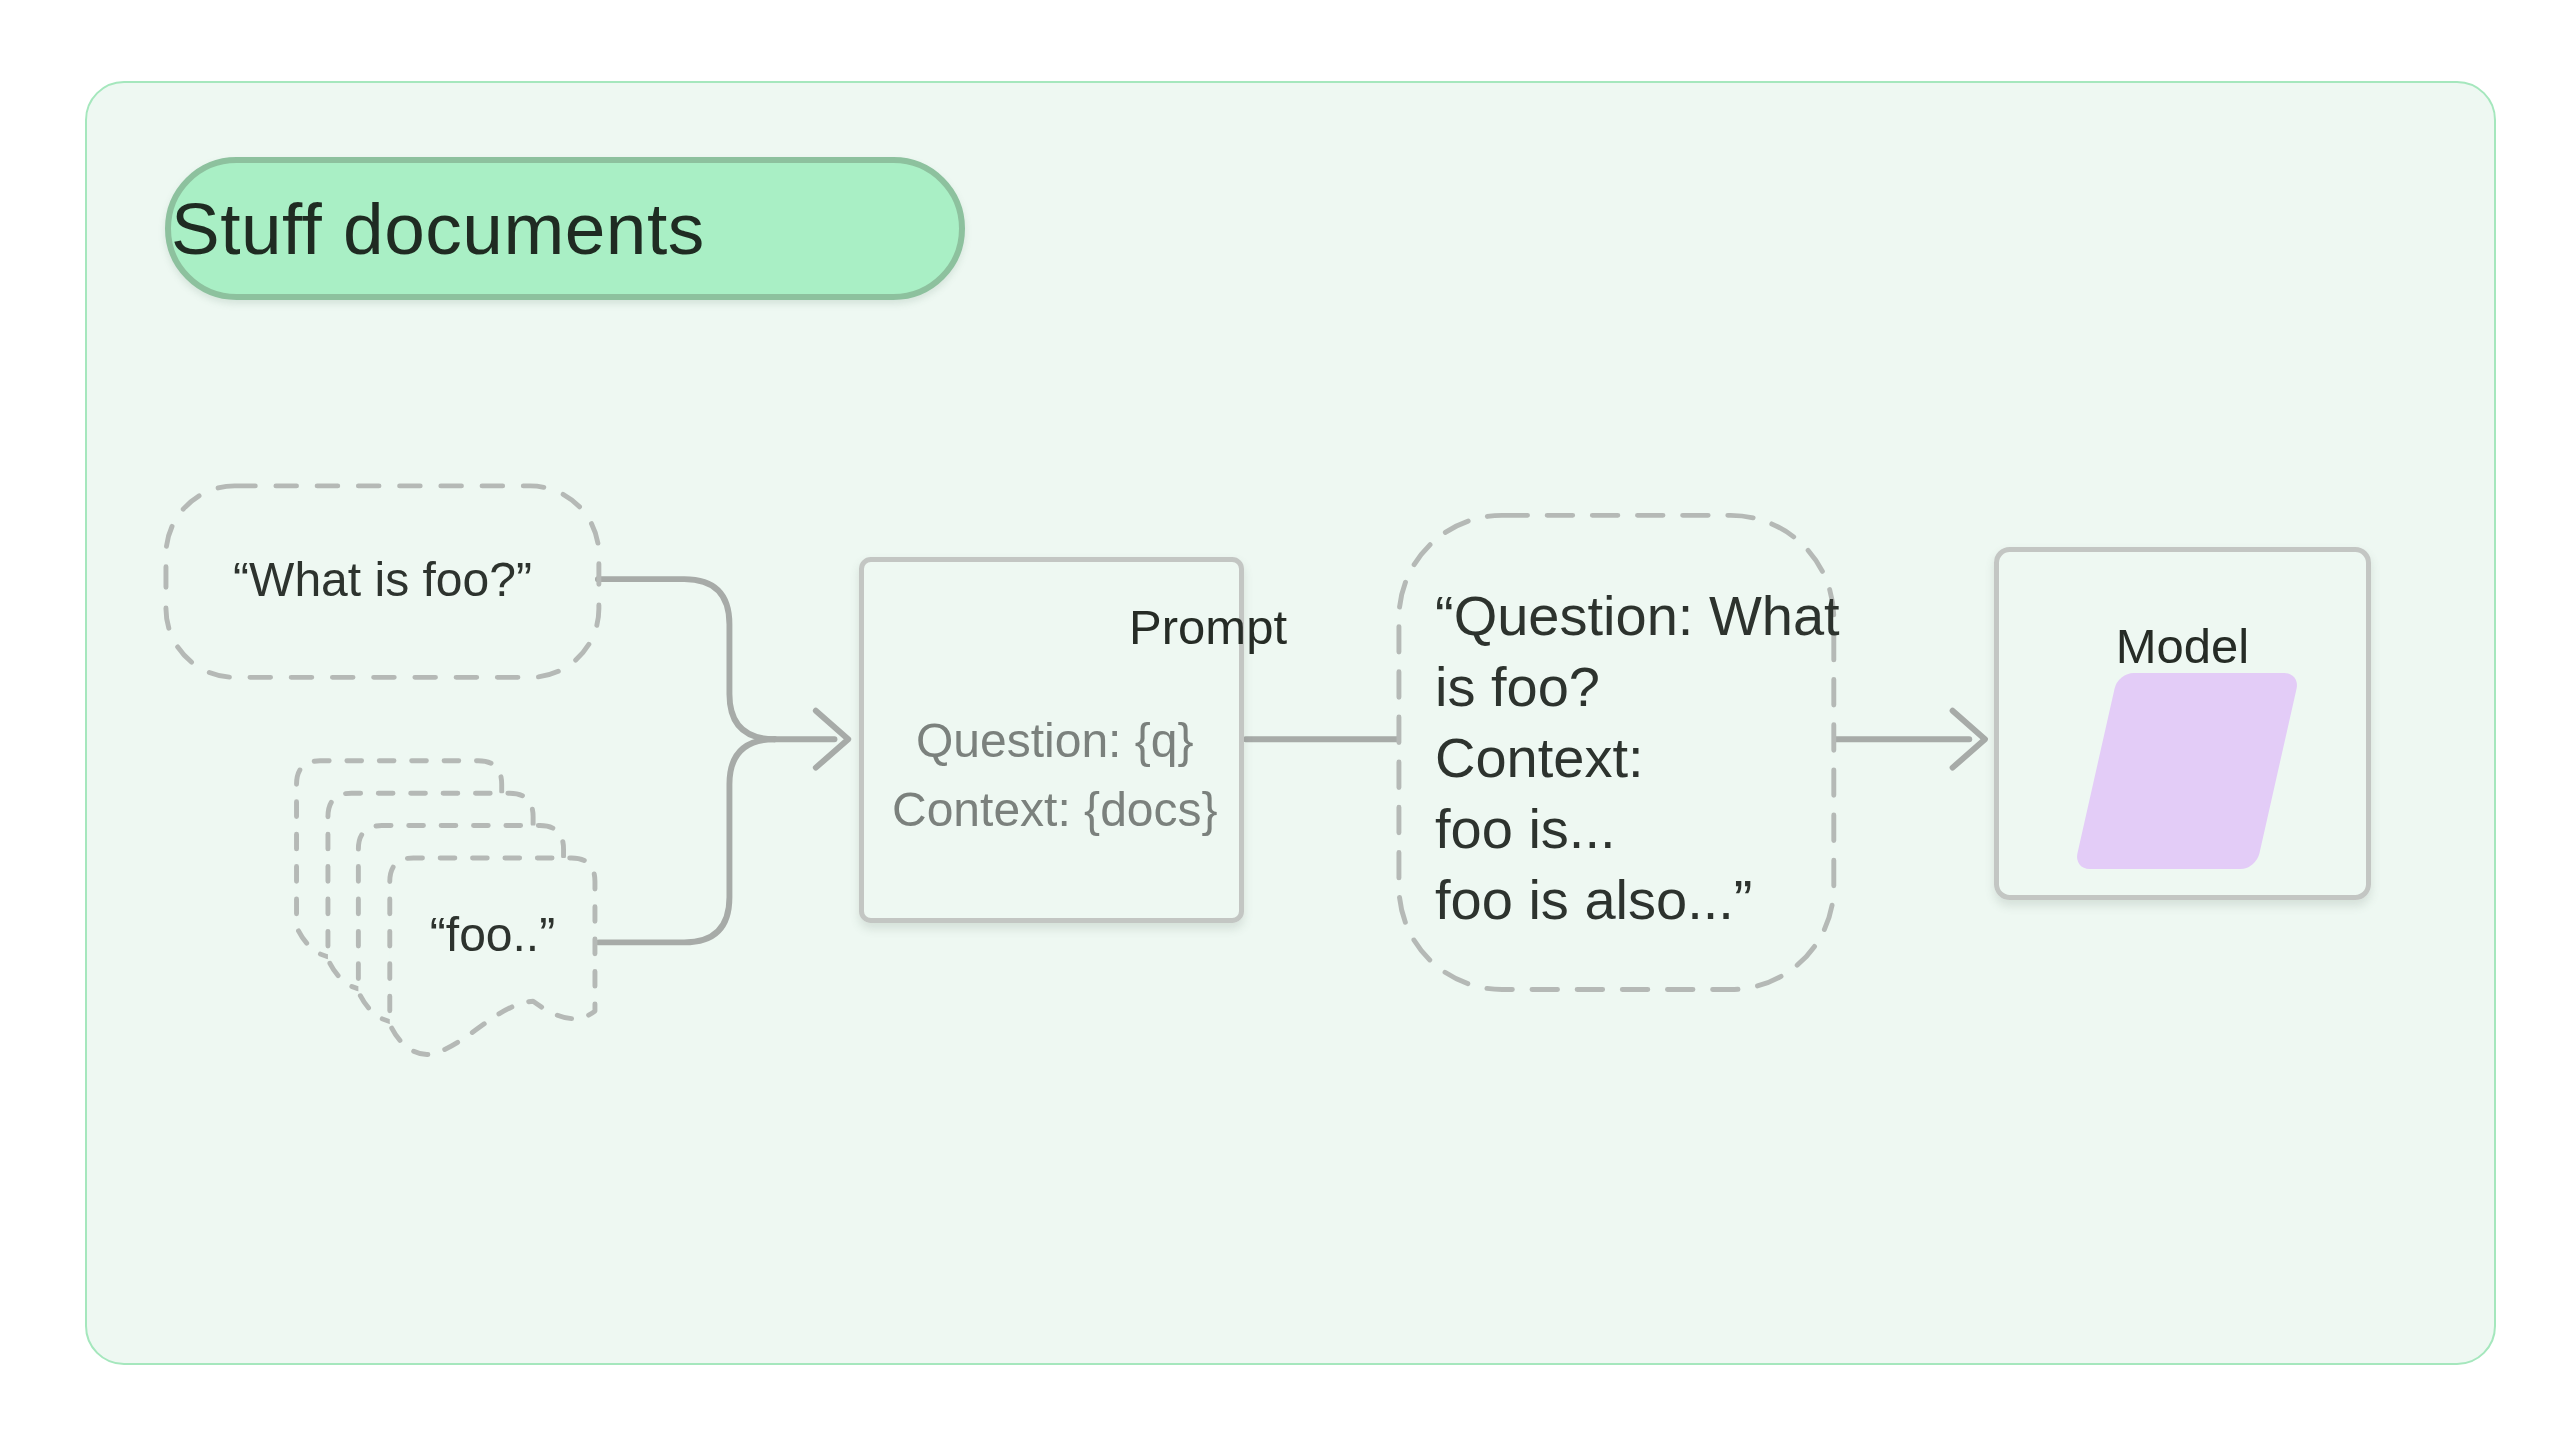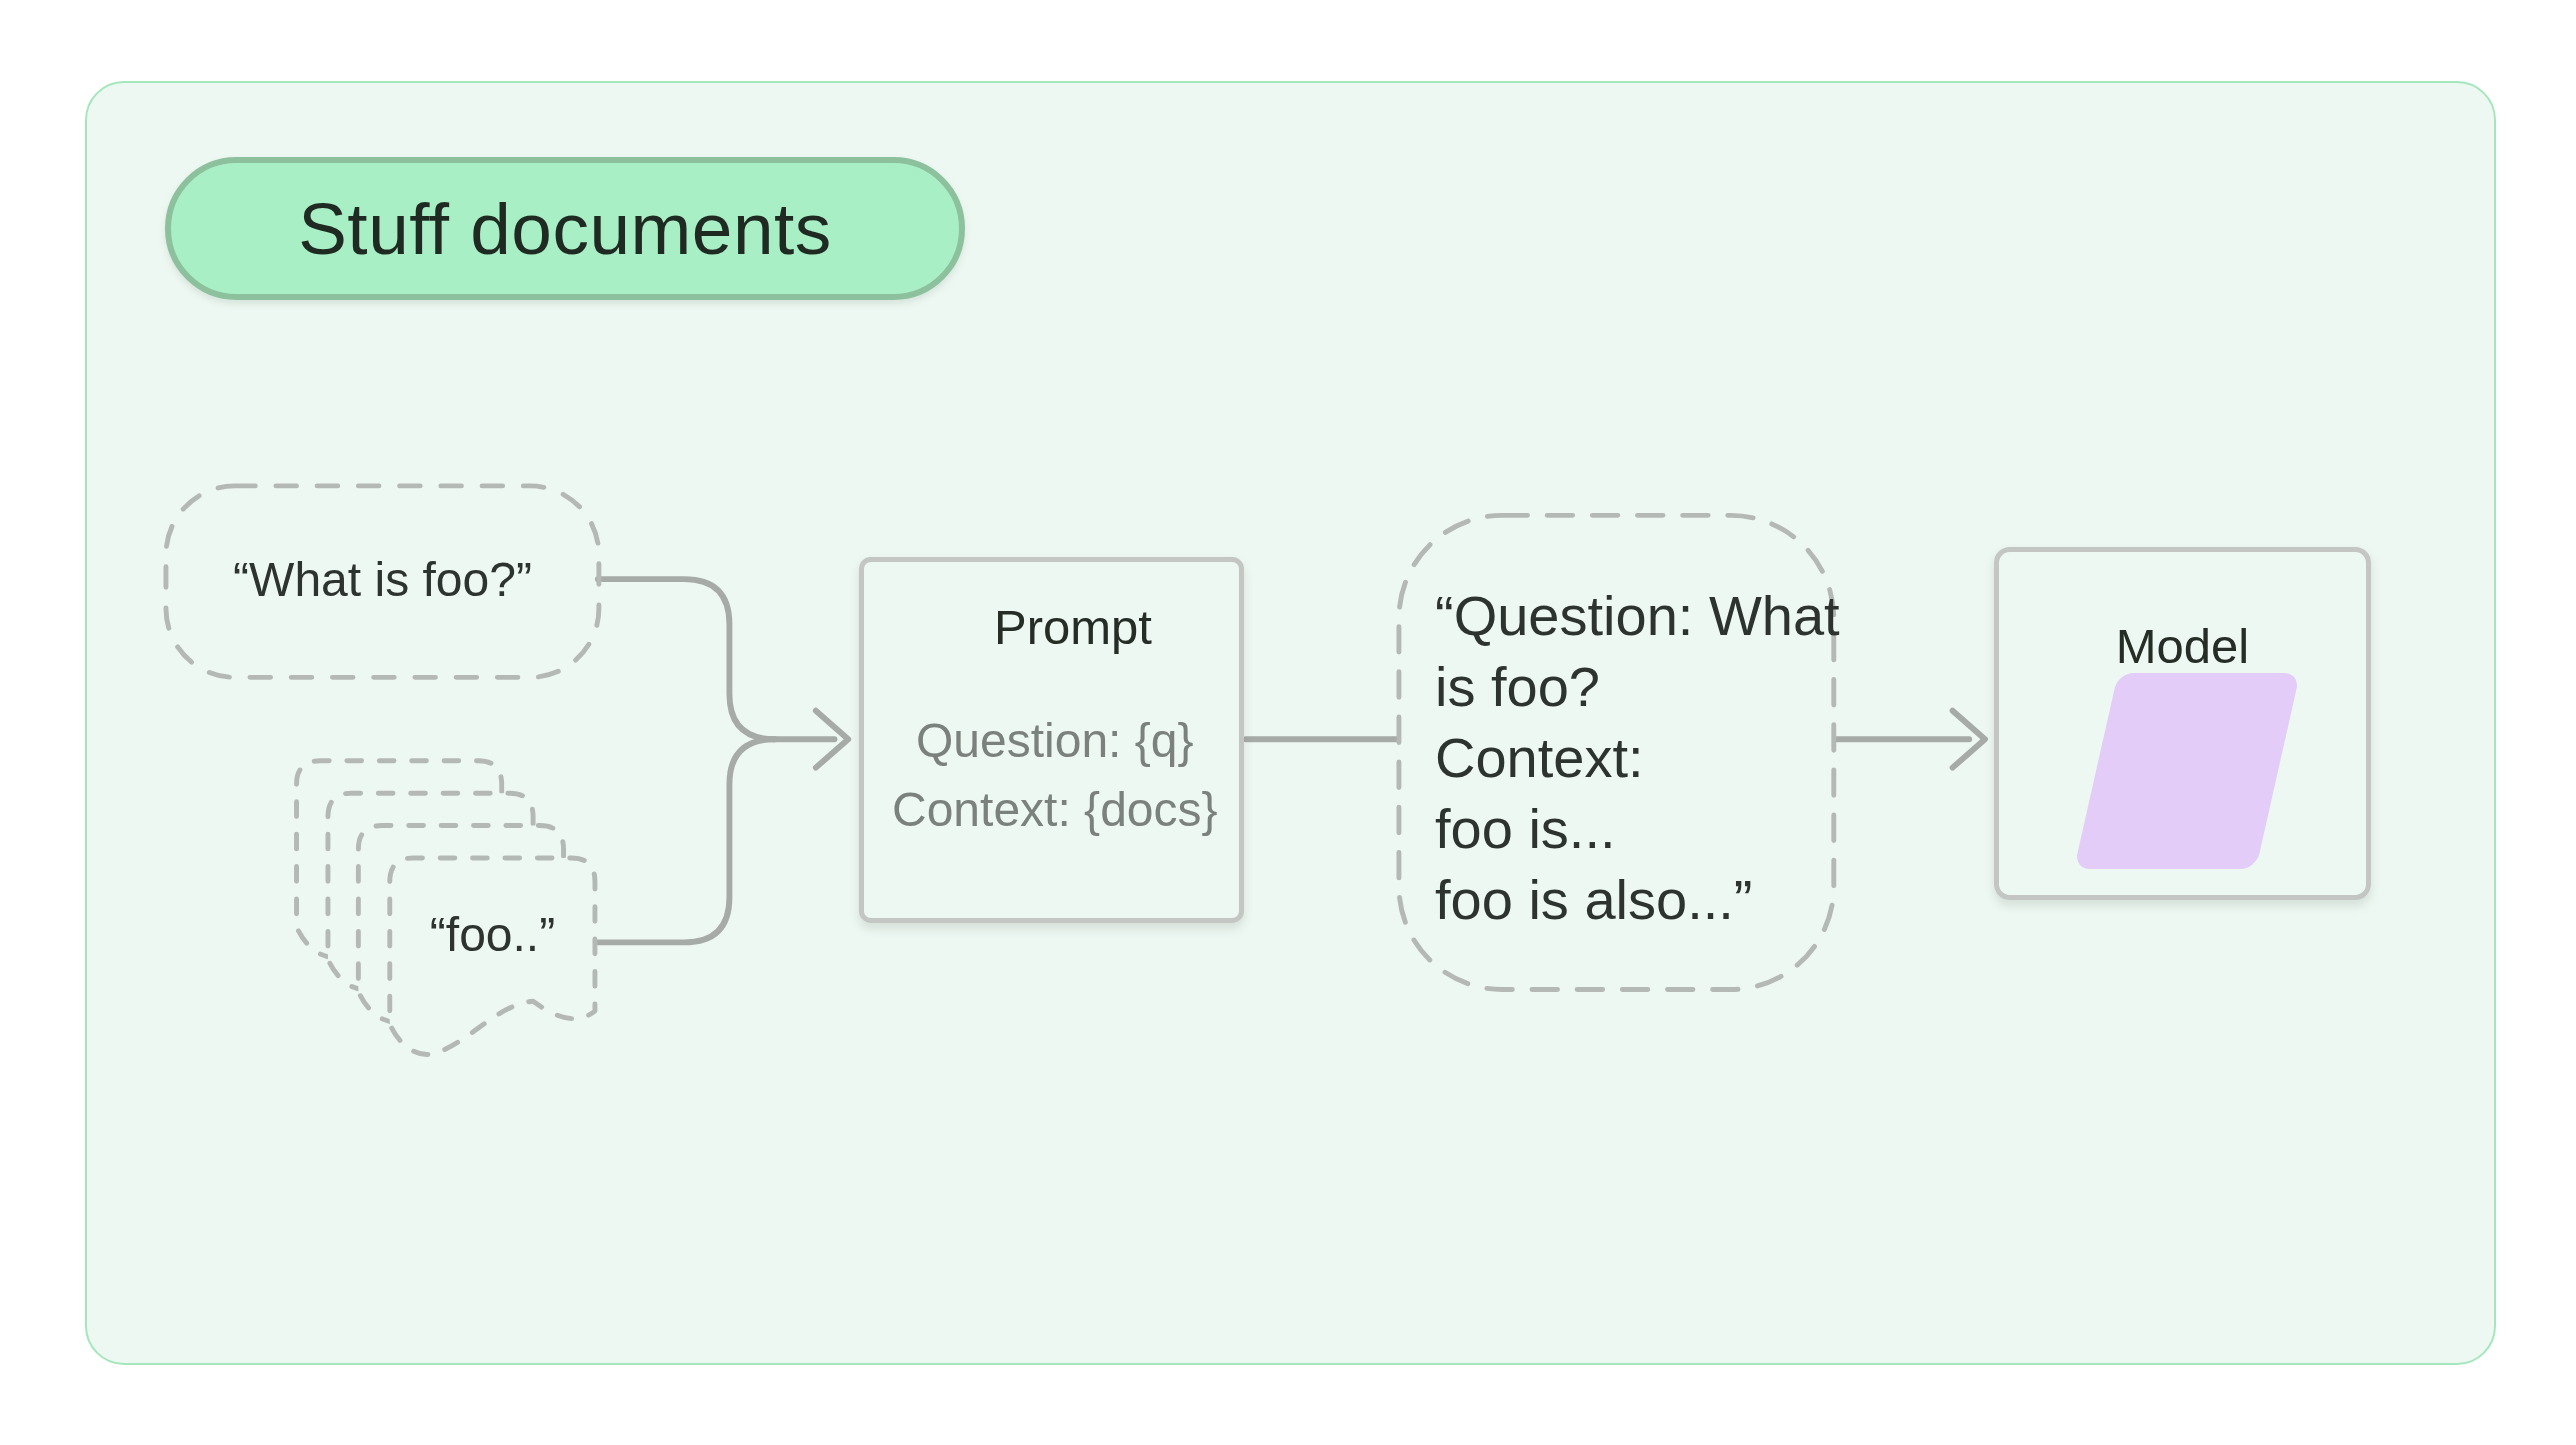--- a/index.html
+++ b/index.html
@@ -22,21 +22,21 @@
 
   .shapes-svg { position: absolute; left: 0; top: 0; width: 2576px; height: 1445px; }
 
   .badge {
     position: absolute;
     left: 165px; top: 157px; width: 800px; height: 143px;
     background: #a9efc5;
     border: 6.9px solid #8dc19e;
     border-radius: 72px;
     box-shadow: 0 3.9px 7.9px rgba(100, 140, 115, 0.18);
-    display: flex; align-items: center; justify-content: center;
+    display: flex; align-items: center; justify-content: flex-start;
   }
   .badge-label {
     font-size: 73px; font-weight: 500; color: #1f2b22; letter-spacing: 0.5px;
   }
 
   .node-box {
     position: absolute;
     border: 5.9px solid #c3c6c3;
     background: transparent;
     box-shadow: 0 5.9px 9.8px rgba(90, 105, 95, 0.16);
@@ -50,21 +50,21 @@
     background: #e3ccf7;
     border-radius: 15.7px;
     transform: skewX(-12.7deg);
   }
 
   .txt { position: absolute; color: #2d332e; }
   .center-line { transform: translateY(-50%); text-align: center; }
 
   .query-label   { left: 166px; top: 579px; width: 433px; font-size: 48px; }
   .docs-label    { left: 390px; top: 934px; width: 205px; font-size: 48px; }
-  .prompt-title  { left: 859px; top: 627px; width: 428px; font-size: 49px; color: #262c26; }
+  .prompt-title  { left: 859px; top: 627px; width: 428px; font-size: 49px; color: #262c26; text-align: right; }
   .model-title   { left: 1994px; top: 646px; width: 377px; font-size: 49px; color: #262c26; }
 
   .prompt-body {
     position: absolute; left: 892px; top: 706px;
     font-size: 48px; line-height: 69px; color: #7b817d; text-align: center;
   }
   .stuffed-body {
     position: absolute; left: 1435px; top: 580px;
     font-size: 56px; line-height: 71px; color: #2d332e;
   }

